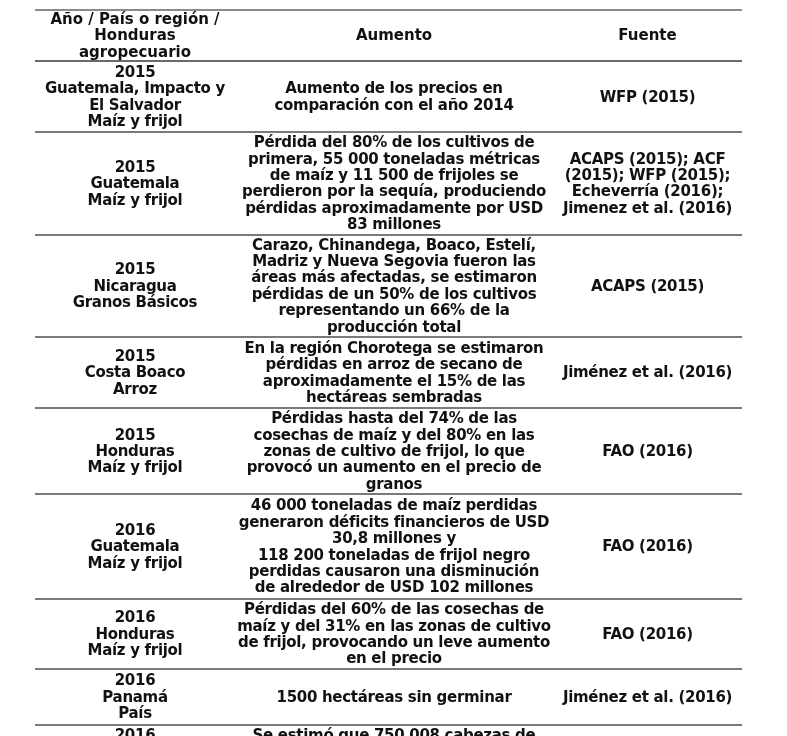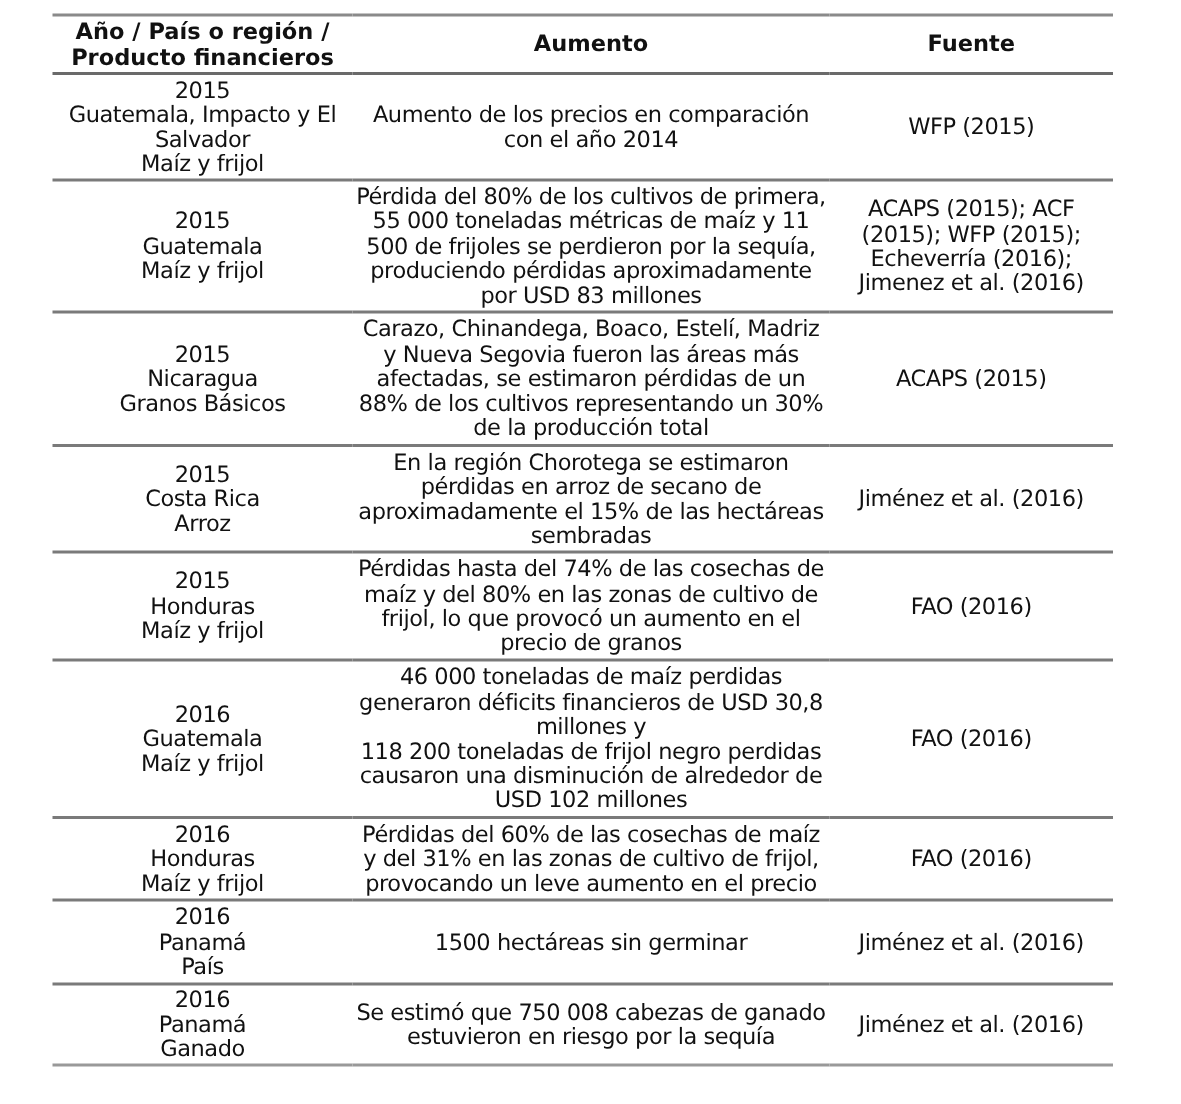--- a/index.html
+++ b/index.html
@@ -6,38 +6,38 @@
   body { width: 787px; height: 736px; position: relative; overflow: hidden;
          font-family: "DejaVu Sans", sans-serif; color: #111; }
   table { position: absolute; left: 35px; top: 9px; width: 707px;
           border-collapse: collapse; table-layout: fixed; font-size: 15px; }
   col.c1 { width: 200px; } col.c2 { width: 318px; } col.c3 { width: 189px; }
   th, td { text-align: center; vertical-align: middle; padding: 0 2px; line-height: 16.4px; }
   thead tr { border-top: 2px solid #8a8a8a; border-bottom: 2px solid #6a6a6a; }
   th { font-weight: bold; height: 37px; }
   tbody tr { border-bottom: 2px solid #7a7a7a; }
   tbody tr:last-child { border-bottom: 2px solid #999; }
-  td { padding-top: 1px; padding-bottom: 1px; }
+  td { padding-top: 1px; padding-bottom: 1px; font-weight: bold; }
   .line { display: block; }
   .narrow { letter-spacing: -0.3px; }
 </style>
 </head>
 <body>
 
 <table>
   <colgroup>
       <col class="c1">
       <col class="c2">
       <col class="c3">
     </colgroup>
   <thead>
     <tr>
       <th>
         <span class="line">Año / País o región /</span>
-        <span class="line">Producto financieros</span>
+        <span class="line">Honduras agropecuario</span>
       </th>
       <th>Aumento</th>
       <th>Fuente</th>
     </tr>
   </thead>
   <tbody id="tbody">
       <tr style="height: 71px;">
         <td class="narrow">
           <span class="line">2015</span>
           <span class="line">Guatemala, Impacto y El Salvador</span>
@@ -54,27 +54,27 @@
         </td>
         <td class="narrow">Pérdida del 80% de los cultivos de primera, 55 000 toneladas métricas de maíz y 11 500 de frijoles se perdieron por la sequía, produciendo pérdidas aproximadamente por USD 83 millones</td>
         <td class="narrow">ACAPS (2015); ACF (2015); WFP (2015); Echeverría (2016); Jimenez et al. (2016)</td>
       </tr>
       <tr style="height: 89px;">
         <td class="narrow">
           <span class="line">2015</span>
           <span class="line">Nicaragua</span>
           <span class="line">Granos Básicos</span>
         </td>
-        <td class="narrow">Carazo, Chinandega, Boaco, Estelí, Madriz y Nueva Segovia fueron las áreas más afectadas, se estimaron pérdidas de un 88% de los cultivos representando un 30% de la producción total</td>
+        <td class="narrow">Carazo, Chinandega, Boaco, Estelí, Madriz y Nueva Segovia fueron las áreas más afectadas, se estimaron pérdidas de un 50% de los cultivos representando un 66% de la producción total</td>
         <td class="narrow">ACAPS (2015)</td>
       </tr>
       <tr style="height: 71px;">
         <td class="narrow">
           <span class="line">2015</span>
-          <span class="line">Costa Rica</span>
+          <span class="line">Costa Boaco</span>
           <span class="line">Arroz</span>
         </td>
         <td class="narrow">En la región Chorotega se estimaron pérdidas en arroz de secano de aproximadamente el 15% de las hectáreas sembradas</td>
         <td class="narrow">Jiménez et al. (2016)</td>
       </tr>
       <tr style="height: 72px;">
         <td class="narrow">
           <span class="line">2015</span>
           <span class="line">Honduras</span>
           <span class="line">Maíz y frijol</span>

